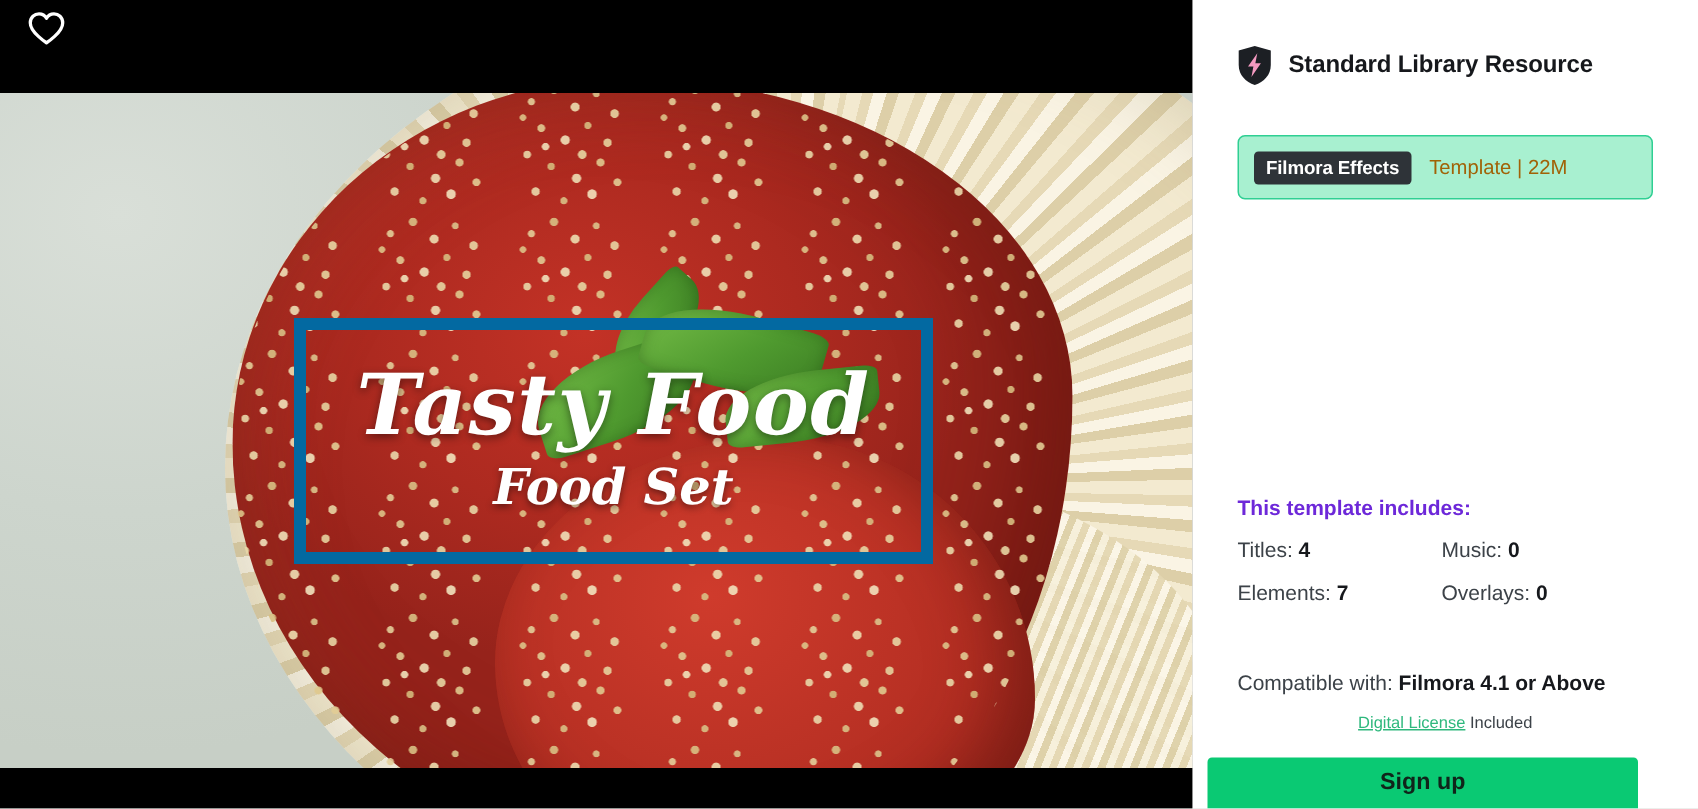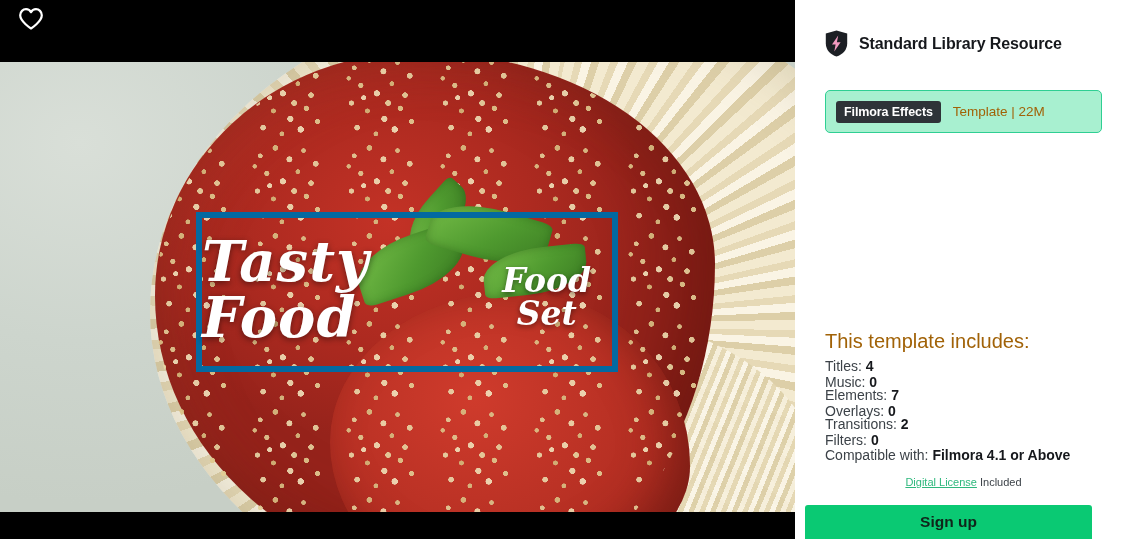--- a/index.html
+++ b/index.html
@@ -112,22 +112,22 @@
     box-shadow:inset 0 0 10px rgba(20,60,10,.35);
   }
   .photo .basil i.l1{left:0;top:34px;width:112px;height:56px;transform:rotate(-18deg);}
   .photo .basil i.l2{left:74px;top:6px;width:120px;height:52px;transform:rotate(16deg);}
   .photo .basil i.l3{left:128px;top:46px;width:104px;height:46px;transform:rotate(-6deg);}
   .photo .basil i.l4{left:44px;top:-4px;width:78px;height:40px;transform:rotate(-48deg);}
 
   
   .title-frame{
     position:absolute;left:196px;top:212px;width:410px;height:148px;
-    border:6px solid #0369a1;z-index:4;
-    display:flex;flex-direction:row;align-items:center;justify-content:center;
+    border:8px solid #0369a1;z-index:4;
+    display:flex;flex-direction:column;align-items:center;justify-content:center;
   }
   .title-main{
     font-family:"DejaVu Serif", serif;
     font-style:italic;font-weight:700;
     color:#ffffff;font-size:56px;line-height:1;
     letter-spacing:1px;
     text-shadow:0 2px 6px rgba(0,0,0,.45);
     margin-top:-6px;
   }
   .title-sub{
@@ -160,26 +160,26 @@
     display:flex;align-items:center;padding-left:10px;gap:12px;
   }
   .chip{
     background:#2e3338;color:#ffffff;font-size:12.5px;font-weight:bold;
     padding:4px 8px;border-radius:3px;white-space:nowrap;letter-spacing:-.1px;
   }
   .tag-meta{font-size:13.5px;color:#a16207;white-space:nowrap;}
 
   .includes-title{
     position:absolute;left:30px;top:330px;
-    font-size:20px;font-weight:normal;color:#a16207;
+    font-size:14px;font-weight:bold;color:#6d28d9;
   }
   .stats{
     position:absolute;left:30px;top:358px;width:290px;
   }
-  .stat-row{display:flex;height:29px;align-items:flex-start;flex-direction:column;}
+  .stat-row{display:flex;height:29px;align-items:flex-start;}
   .stat-cell{font-size:14px;color:#3c4248;white-space:nowrap;}
   .stat-cell.c1{width:136px;}
   .stat-cell b{color:#16181c;font-weight:bold;}
 
   .compat{
     position:absolute;left:30px;top:447px;font-size:14px;color:#3c4248;white-space:nowrap;
   }
   .compat b{color:#16181c;font-weight:bold;}
 
   .license{
@@ -271,30 +271,20 @@
         <span class="stat-cell c1">
           <span>Elements:</span>
           <b>7</b>
         </span>
         <span class="stat-cell">
           <span>Overlays:</span>
           <b>0</b>
         </span>
       </div>
 
-      <div class="stat-row">
-        <span class="stat-cell c1">
-          <span>Transitions:</span>
-          <b>2</b>
-        </span>
-        <span class="stat-cell">
-          <span>Filters:</span>
-          <b>0</b>
-        </span>
-      </div>
     </div>
 
     <div class="compat">
       <span>Compatible with:</span>
       <b>Filmora 4.1 or Above</b>
     </div>
 
     <div class="license">
       <a>Digital License</a>
       <span>Included</span>

